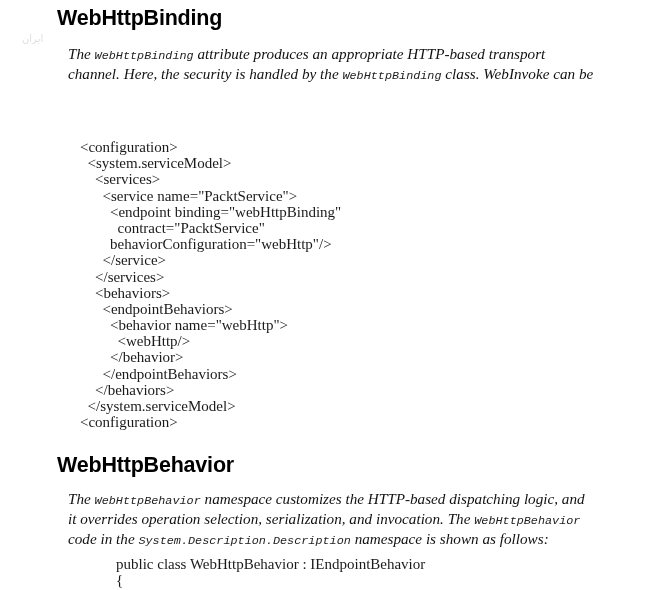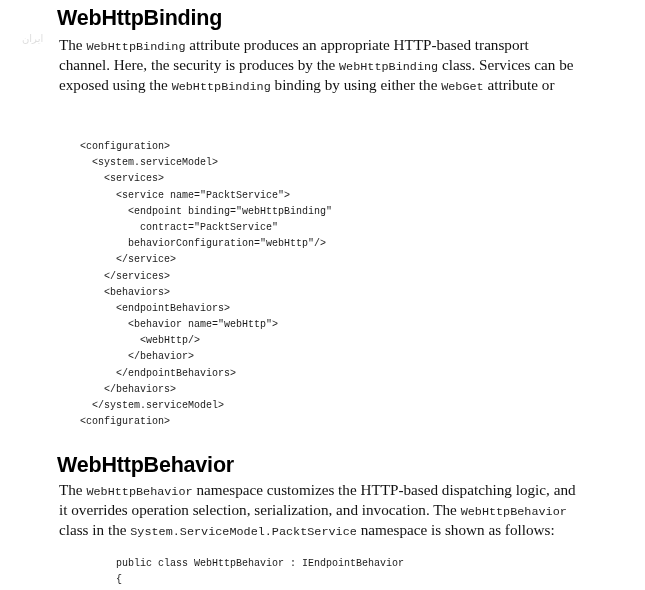--- a/index.html
+++ b/index.html
@@ -32,33 +32,34 @@
     white-space: nowrap;
   }
   .para {
     position: absolute;
     left: 57px;
     width: 540px;
     font-family: "Liberation Serif", "DejaVu Serif", serif;
     font-size: 15.2px;
     line-height: 17px;
     color: #111111;
-    margin: 2px;
+    margin: 11px;
+    font-style: italic;
   }
   .para .line { display: block; white-space: nowrap; }
   .mono {
     font-family: "Liberation Mono", "DejaVu Sans Mono", monospace;
     font-size: 11.8px;
     color: #222222;
   }
   .code {
     position: absolute;
     left: 80px;
-    font-family: Liberation Mono, monospace;
-    font-size: 10px;
+    font-family: Liberation Serif, serif;
+    font-size: 15px;
     line-height: 16.2px;
     color: #1a1a1a;
     margin: 0;
     white-space: pre;
   }
   .code .cl { display: block; height: 16.2px; }
   .watermark {
     position: absolute;
     left: 4px;
     top: 33px;
@@ -86,30 +87,29 @@
 <div class="page">
 
   <div class="watermark">
     <span class="sub">ایران</span>
   </div>
 
   <h2 class="h2" style="top:6px;">WebHttpBinding</h2>
 
   <p class="para" style="top:34px;">
       <span class="line"><span>The </span><span class="mono">WebHttpBinding</span><span> attribute produces an appropriate HTTP-based transport</span></span>
-      <span class="line"><span>channel. Here, the security is produces by the </span><span class="mono">WebHttpBinding</span><span> class. Services can be</span></span>
-      <span class="line"><span>exposed using the </span><span class="mono">WebHttpBinding</span><span> binding by using either the </span><span class="mono">WebGet</span><span> attribute or</span></span>
+      <span class="line"><span>channel. Here, the security is handled by the </span><span class="mono">WebHttpBinding</span><span> class. WebInvoke can be</span></span>
     </p>
 
 
   <pre class="code" style="top:139px;"><span class="cl">&lt;configuration&gt;</span><span class="cl">  &lt;system.serviceModel&gt;</span><span class="cl">    &lt;services&gt;</span><span class="cl">      &lt;service name="PacktService"&gt;</span><span class="cl">        &lt;endpoint binding="webHttpBinding"</span><span class="cl">          contract="PacktService"</span><span class="cl">        behaviorConfiguration="webHttp"/&gt;</span><span class="cl">      &lt;/service&gt;</span><span class="cl">    &lt;/services&gt;</span><span class="cl">    &lt;behaviors&gt;</span><span class="cl">      &lt;endpointBehaviors&gt;</span><span class="cl">        &lt;behavior name="webHttp"&gt;</span><span class="cl">          &lt;webHttp/&gt;</span><span class="cl">        &lt;/behavior&gt;</span><span class="cl">      &lt;/endpointBehaviors&gt;</span><span class="cl">    &lt;/behaviors&gt;</span><span class="cl">  &lt;/system.serviceModel&gt;</span><span class="cl">&lt;configuration&gt;</span></pre>
 
   <h2 class="h2" style="top:453px;">WebHttpBehavior</h2>
 
   <p class="para" style="top:479px;">
       <span class="line"><span>The </span><span class="mono">WebHttpBehavior</span><span> namespace customizes the HTTP-based dispatching logic, and</span></span>
       <span class="line"><span>it overrides operation selection, serialization, and invocation. The </span><span class="mono">WebHttpBehavior</span></span>
-      <span class="line"><span>class in the </span><span class="mono">System.ServiceModel.PacktService</span><span> namespace is shown as follows:</span></span>
+      <span class="line"><span>code in the </span><span class="mono">System.Description.Description</span><span> namespace is shown as follows:</span></span>
     </p>
 
   <pre class="code" style="top:556px;margin-left:36px;"><span class="cl">public class WebHttpBehavior : IEndpointBehavior</span><span class="cl">{</span></pre>
 
 </div>
 
 </body></html>

